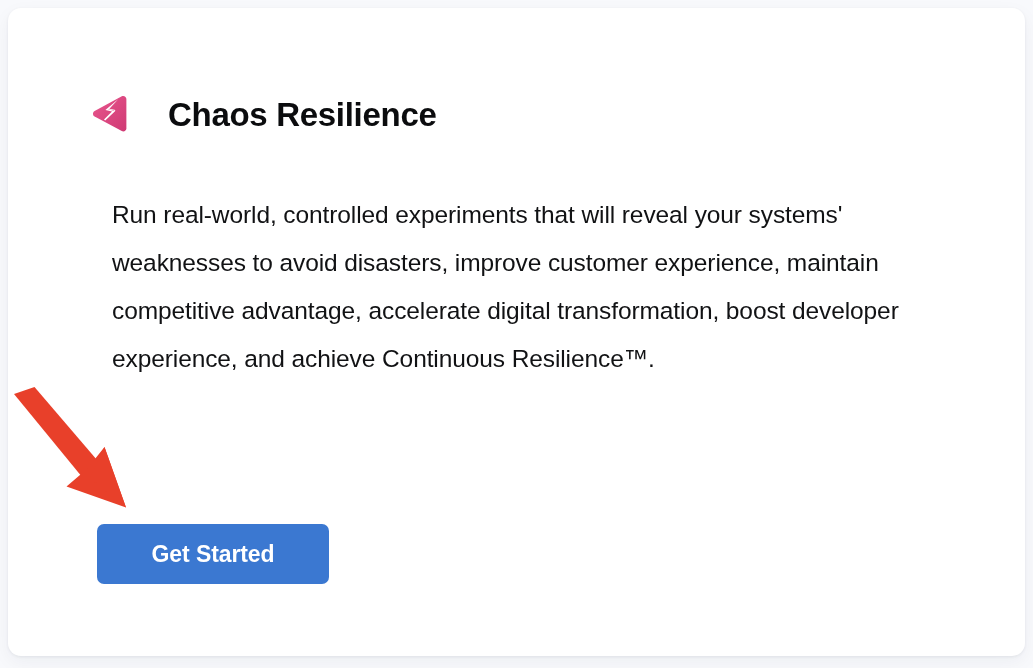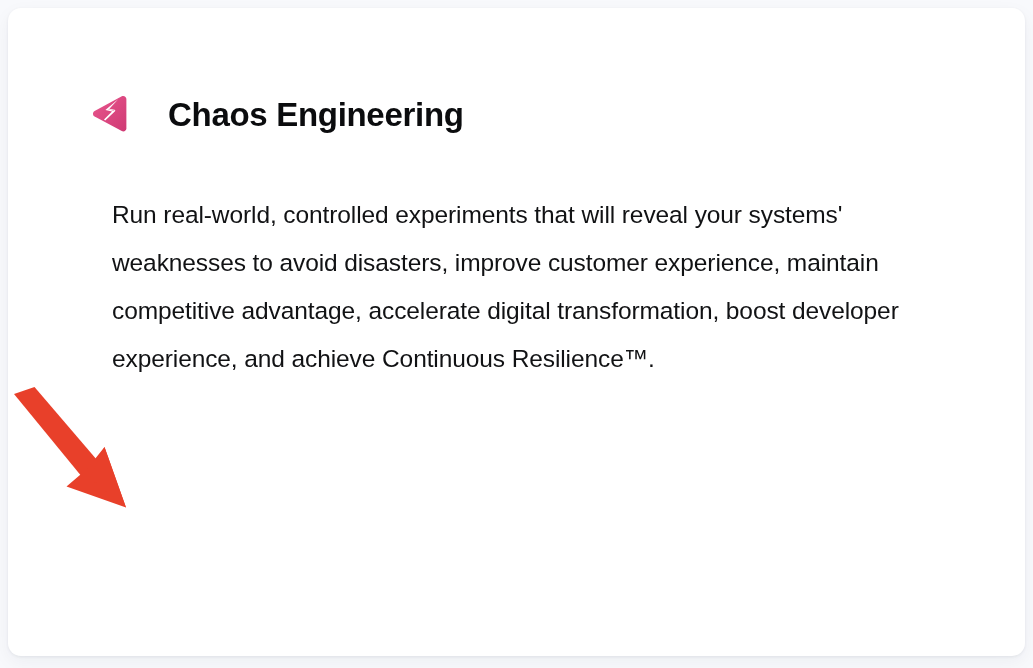--- a/index.html
+++ b/index.html
@@ -118,25 +118,26 @@
         <defs>
           <linearGradient id="logoGrad" x1="0" y1="0" x2="1" y2="1">
             <stop offset="0%" stop-color="#e8568d"></stop>
             <stop offset="100%" stop-color="#cf3a74"></stop>
           </linearGradient>
         </defs>
         <path d="M36.4 5.1 L36.4 34.2 C36.4 36.6 33.9 38.2 31.8 37.1 L4.6 22.6 C2.4 21.4 2.4 18.2 4.6 17.0 L31.8 2.3 C33.9 1.2 36.4 2.7 36.4 5.1 Z" fill="url(#logoGrad)"></path>
         <path d="M27.2 6.3 L19.4 14.8 L25.6 16.0 L16.4 25.2 L24.4 16.6 L18.1 15.3 Z" fill="#ffffff"></path>
         <path d="M28.4 5.0 L18.3 15.6 L25.2 16.9 L15.2 26.6 L14.0 25.4 L22.0 17.4 L15.4 16.1 Z" fill="#ffffff"></path>
       </svg>
-      <h1 class="page-title">Chaos Engineering</h1>
+      <h1 class="page-title">Chaos Resilience</h1>
     </div>
 
     <p class="body-copy">Run real-world, controlled experiments that will reveal your systems' weaknesses to avoid disasters, improve customer experience, maintain competitive advantage, accelerate digital transformation, boost developer experience, and achieve Continuous Resilience™.</p>
 
+    <button class="cta-button">Get Started</button>
 
   </div>
 
   <svg class="annotation-arrow" viewBox="0 0 1033 668" aria-hidden="true">
 
     <path d="M14.0 394.0 L34.5 387.0 L115.0 481.0 L96.0 494.0 Z" fill="#e8402a"></path>
 
     <path d="M104.5 447.0 L126.0 507.5 L66.5 486.5 L87.0 469.0 Z" fill="#e8402a"></path>
     <path d="M104.5 447.0 L126.0 507.5 L90.0 478.0 Z" fill="#e8402a"></path>
   </svg>

